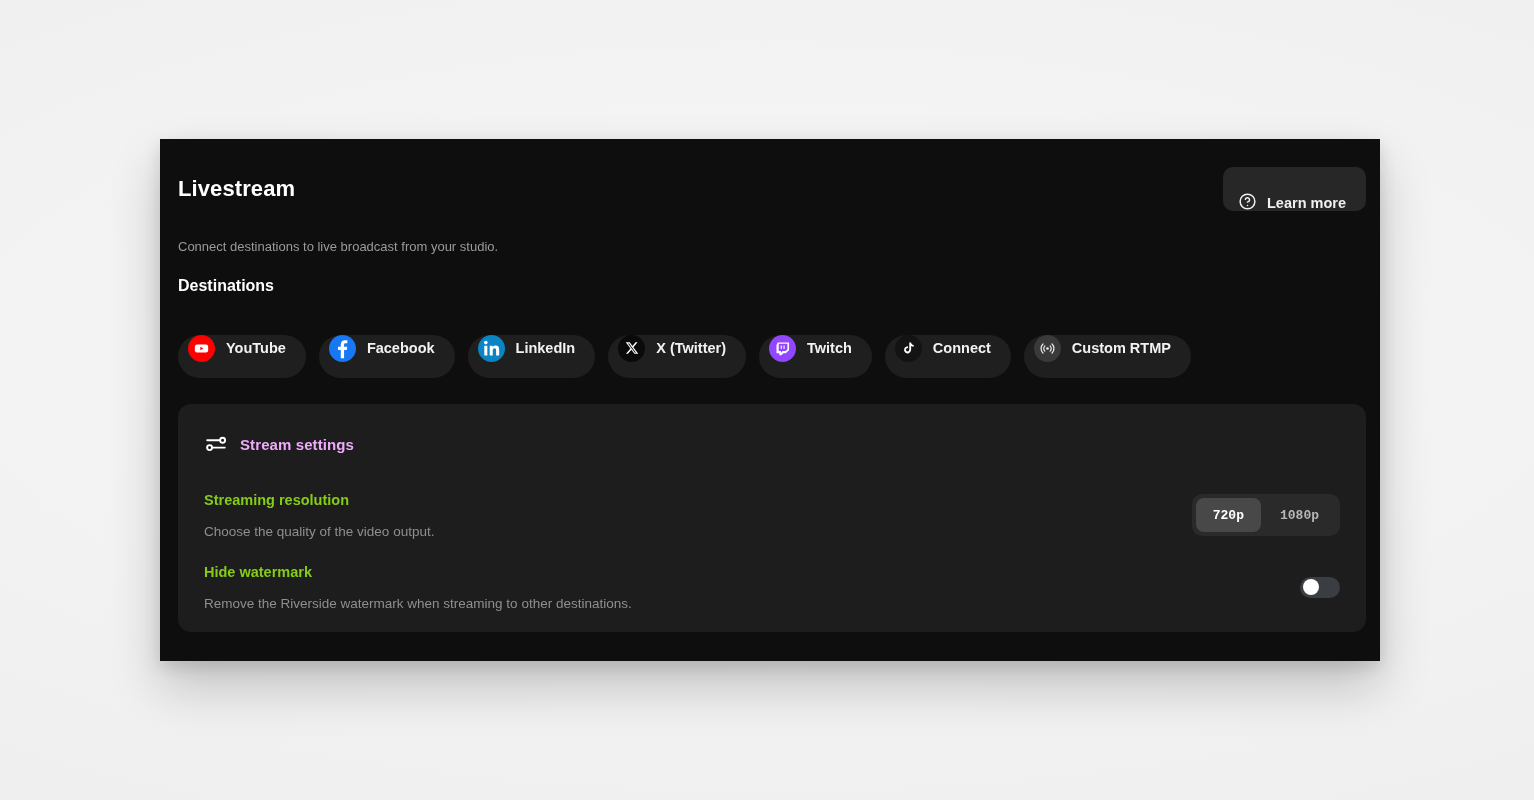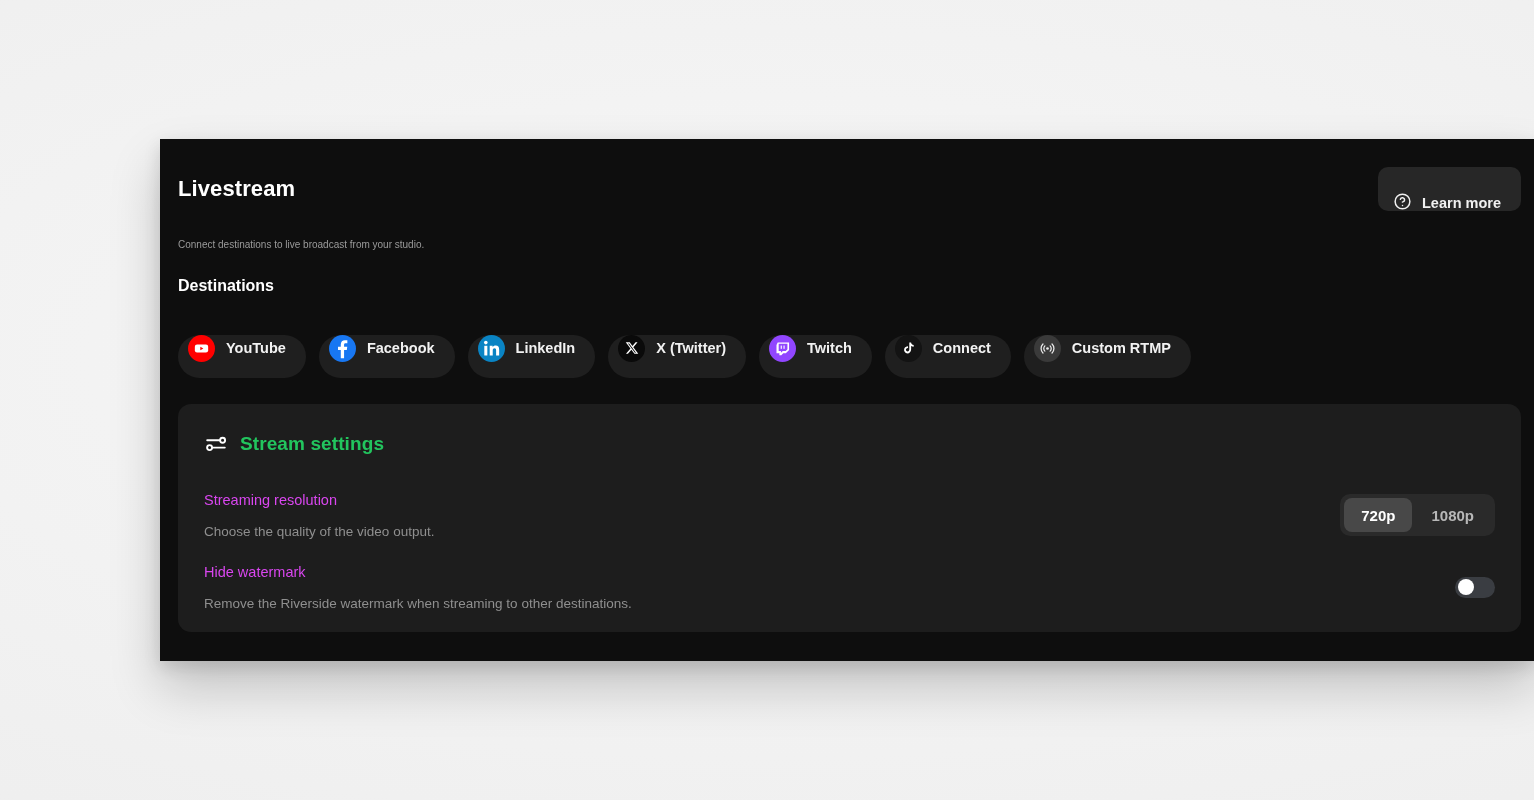--- a/index.html
+++ b/index.html
@@ -23,21 +23,21 @@
     height: 800px;
     background:
       radial-gradient(120% 90% at 50% 45%, #f7f7f7 0%, #f1f1f1 55%, #ececec 100%);
   }
 
   
   .app-window {
     position: absolute;
     left: 160px;
     top: 139px;
-    width: 1375px;
+    width: 1220px;
     height: 522px;
     background: #0e0e0e;
     box-shadow: 0 26px 48px rgba(0,0,0,0.20), 0 6px 16px rgba(0,0,0,0.12);
     overflow: hidden;
   }
 
   
   .header-row {
     position: absolute;
     left: 18px;
@@ -84,21 +84,21 @@
     height: 19px;
     display: block;
     flex: 0 0 auto;
   }
 
   
   .subtitle {
     position: absolute;
     left: 18px;
     top: 100px;
-    font-size: 10px;
+    font-size: 13px;
     color: #9a9a9a;
   }
 
   .section-title {
     position: absolute;
     left: 18px;
     top: 138px;
     font-size: 16px;
     font-weight: bold;
     color: #ffffff;
@@ -164,43 +164,43 @@
     left: 26px;
     top: 28px;
     display: flex;
     align-items: center;
     gap: 12px;
   }
 
   .sliders-icon { width: 24px; height: 24px; display: block; }
 
   .card-title {
-    font-size: 19px;
-    font-weight: bold;
-    color: #22c55e;
+    font-size: 15px;
+    font-weight: bold;
+    color: #f0abfc;
     letter-spacing: 0.1px;
   }
 
   .setting-row {
     position: absolute;
     left: 26px;
     right: 26px;
     display: flex;
     align-items: center;
     justify-content: space-between;
   }
   .row-resolution { top: 87px; height: 48px; }
   .row-watermark  { top: 159px; height: 48px; }
 
   .row-texts { display: flex; flex-direction: column; gap: 6px; }
 
   .row-title {
     font-size: 14.5px;
-    font-weight: normal;
-    color: #d946ef;
+    font-weight: bold;
+    color: #84cc16;
   }
 
   .row-desc {
     font-size: 13.5px;
     color: #8f8f8f;
     margin-top: 10px;
   }
 
   
   .segmented {
@@ -215,22 +215,22 @@
   .segment {
     height: 34px;
     padding: 0 17px;
     display: flex;
     align-items: center;
     justify-content: center;
     border: none;
     background: transparent;
     border-radius: 8px;
     cursor: pointer;
-    font-family: Liberation Sans, sans-serif;
-    font-size: 15px;
+    font-family: Liberation Mono, monospace;
+    font-size: 13px;
     font-weight: bold;
     color: #b7b7b7;
     white-space: nowrap;
   }
   .segment.is-active {
     background: #484848;
     color: #ffffff;
   }
 
   

